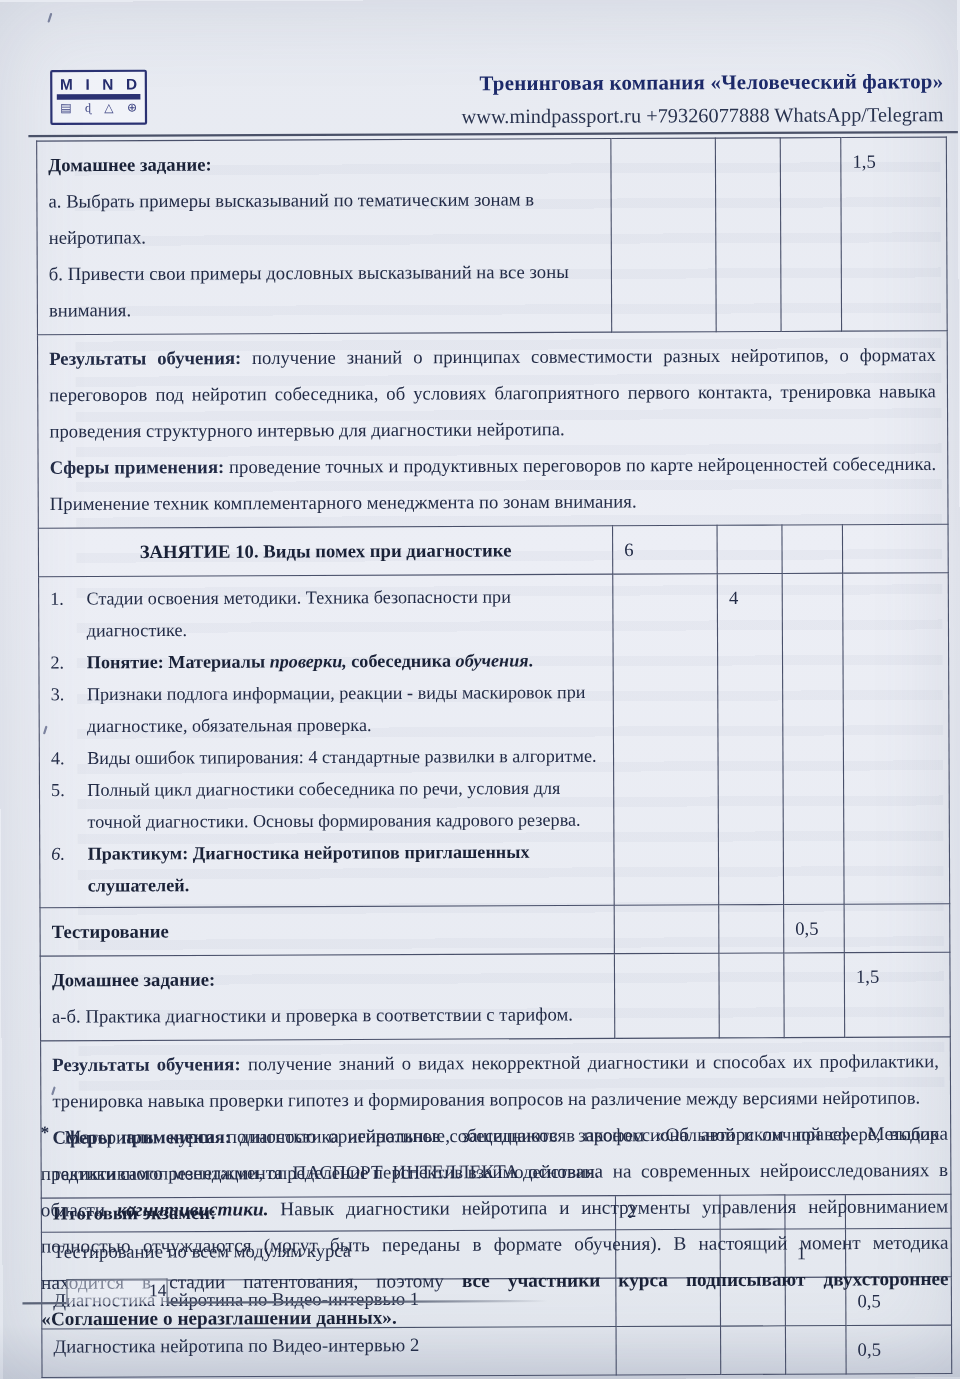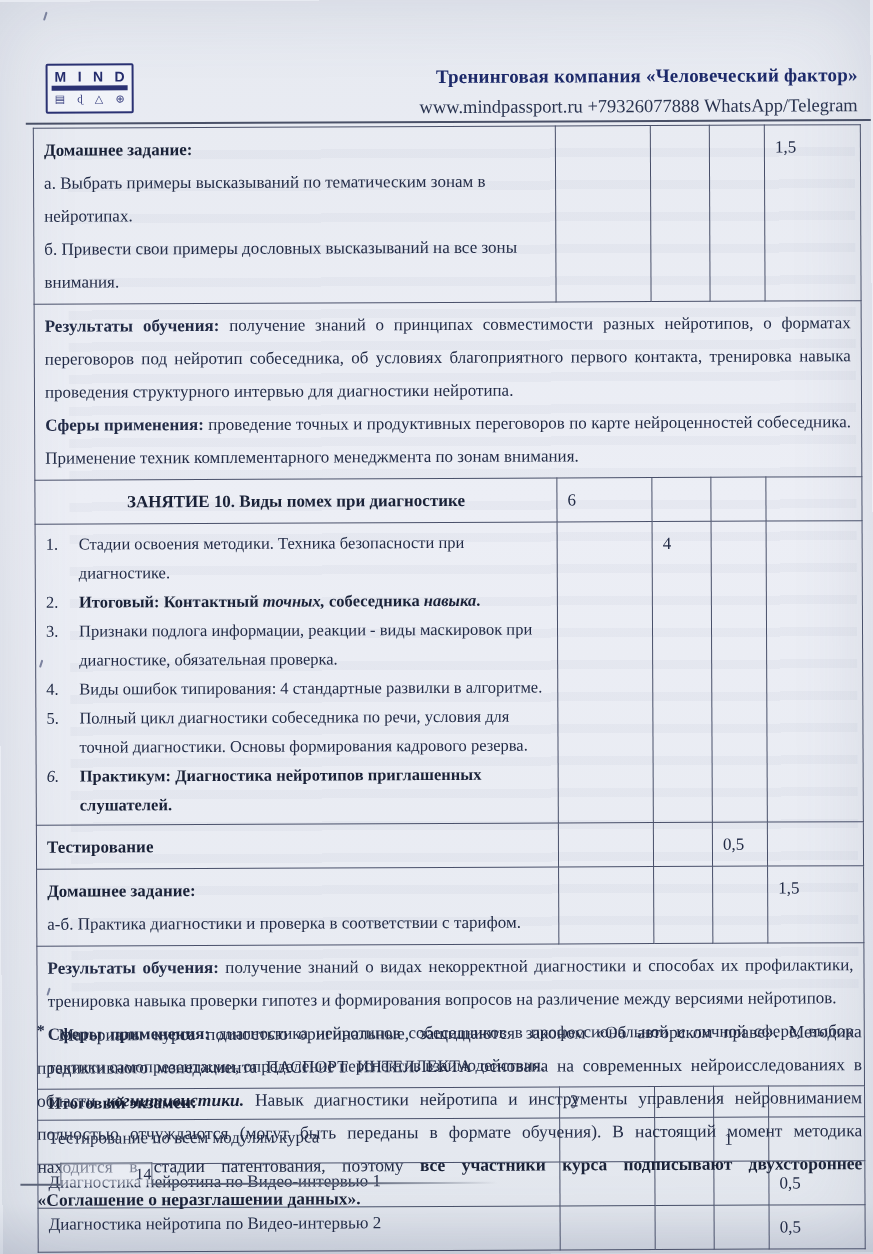--- a/index.html
+++ b/index.html
@@ -168,21 +168,21 @@
       </tr>
 
       <tr style="height:230px">
         <td class="cell-list">
           <div class="li">
             <span class="num">1.</span>
             <span class="li-text">Стадии освоения методики. Техника безопасности при диагностике.</span>
           </div>
           <div class="li">
             <span class="num">2.</span>
-            <span class="li-text"><span class="b">Итоговый: Контактный</span><span class="bi"> точных,</span><span class="b"> собеседника</span><span class="bi"> навыка</span><span class="b">.</span></span>
+            <span class="li-text"><span class="b">Понятие: Материалы</span><span class="bi"> проверки,</span><span class="b"> собеседника</span><span class="bi"> обучения</span><span class="b">.</span></span>
           </div>
           <div class="li">
             <span class="num">3.</span>
             <span class="li-text">Признаки подлога информации, реакции - виды маскировок при диагностике, обязательная проверка.</span>
           </div>
           <div class="li">
             <span class="num">4.</span>
             <span class="li-text">Виды ошибок типирования: 4 стандартные развилки в алгоритме.</span>
           </div>
           <div class="li">

